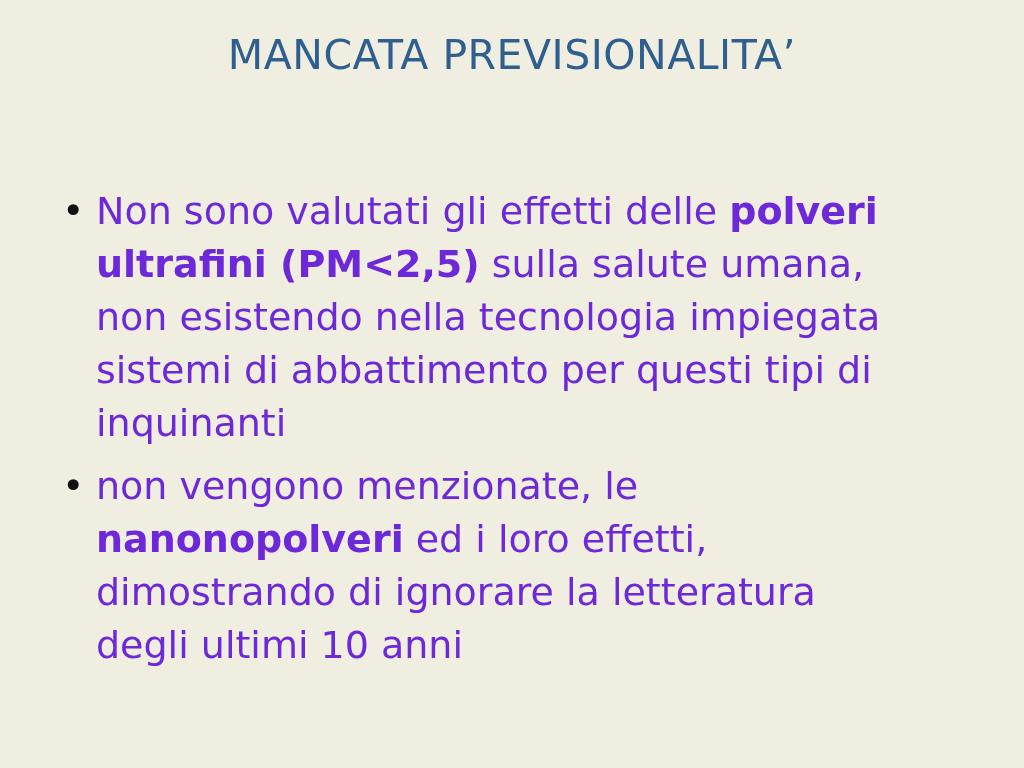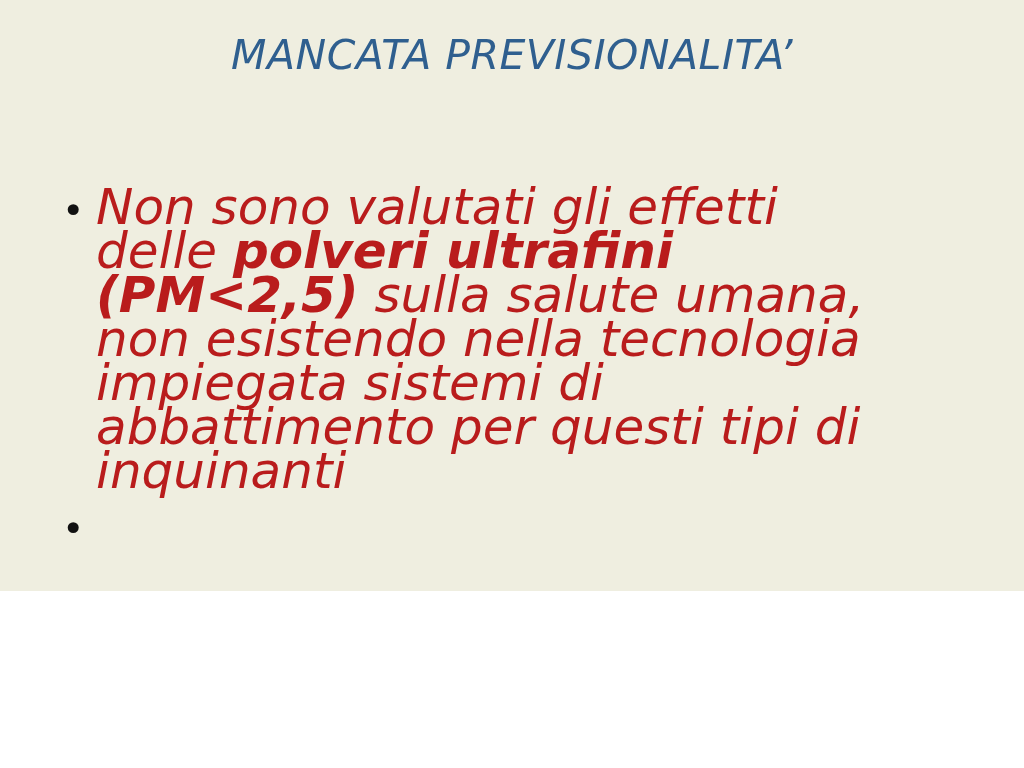--- a/index.html
+++ b/index.html
@@ -8,25 +8,24 @@
   }
   body {
     width: 1024px;
     height: 768px;
     background: #ffffff;
     font-family: "DejaVu Sans", sans-serif;
   }
   .slide {
     position: relative;
     width: 1024px;
-    height: 591px;
+    height: 768px;
     background: #efeee0;
     box-sizing: border-box;
     overflow: hidden;
-    font-style: italic;
   }
   .slide-title {
     position: absolute;
     top: 30px;
     left: 60px;
     width: 904px;
     text-align: center;
     color: #2f5f8f;
     font-size: 41px;
     line-height: 1.22;
@@ -53,23 +52,23 @@
     width: 44px;
     color: #111111;
     font-size: 38px;
     line-height: 53px;
     text-align: left;
     padding-left: 10px;
     box-sizing: border-box;
   }
   .bullet-text {
     flex: 1 1 auto;
-    color: #b91c1c;
-    font-size: 50px;
-    line-height: 44px;
+    color: #6d28d9;
+    font-size: 38px;
+    line-height: 53px;
     max-width: 790px;
   }
   .bullet-text b {
     font-weight: bold;
   }
 </style>
 </head>
 <body>
 
 <div class="slide">
@@ -80,16 +79,17 @@
 
   <div class="body">
 
     <div class="bullet-item">
       <span class="bullet-marker">•</span>
       <span class="bullet-text"><span>Non sono valutati gli effetti delle </span><b>polveri ultrafini (PM&lt;2,5)</b><span> sulla salute umana, non esistendo nella tecnologia impiegata sistemi di abbattimento per questi tipi di inquinanti</span></span>
     </div>
 
     <div class="bullet-item">
       <span class="bullet-marker">•</span>
+      <span class="bullet-text"><span>non vengono menzionate, le </span><b>nanonopolveri</b><span> ed i loro effetti, dimostrando di ignorare la letteratura degli ultimi 10 anni</span></span>
     </div>
 
   </div>
 </div>
 
 </body></html>

